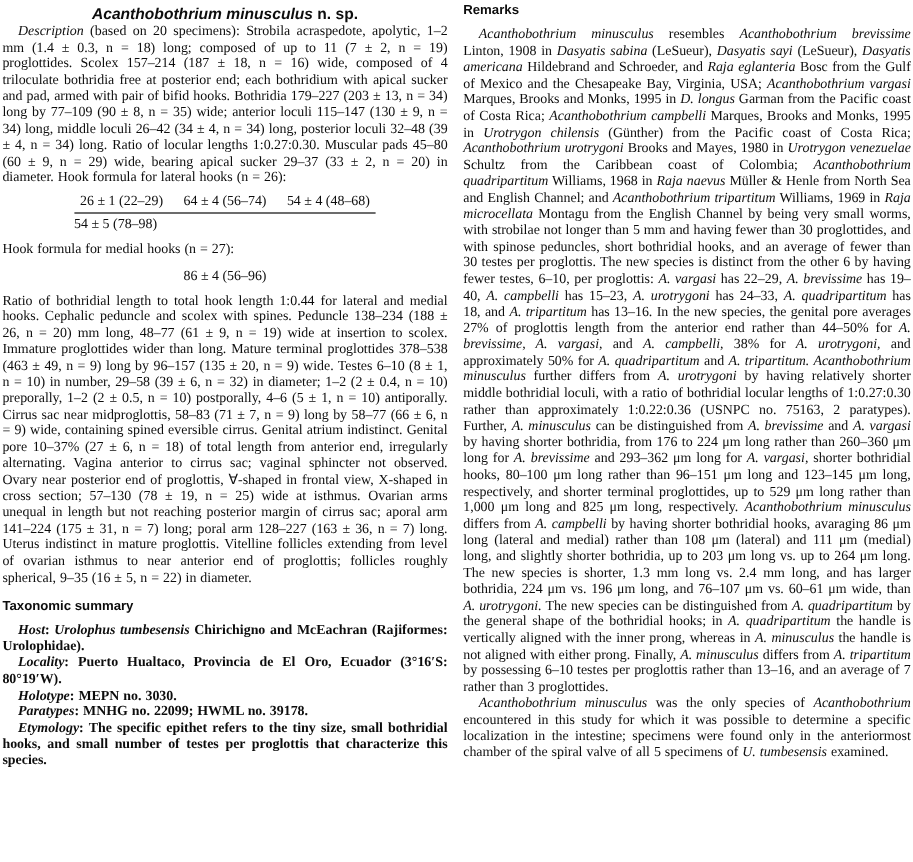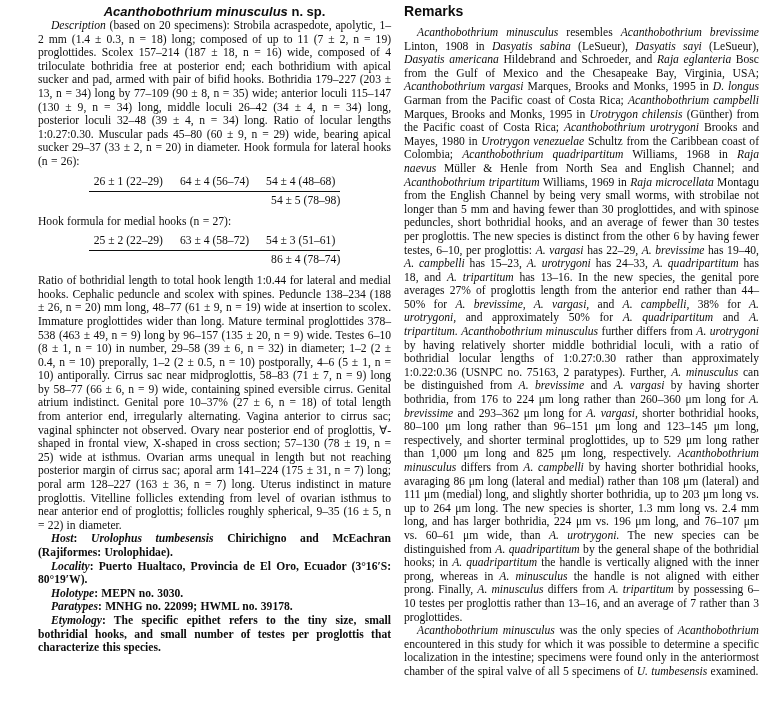--- a/index.html
+++ b/index.html
@@ -1,21 +1,21 @@
 <!DOCTYPE html>
 <html><head>
 <meta charset="utf-8">
 <style>
   html, body { margin:0; padding:0; }
   body {
     width:761px; height:718px; overflow:hidden;
     background:#ffffff; color:#0d0d0d;
     font-family:"Liberation Serif", serif;
   }
-  .page { display:flex; box-sizing:border-box; padding:2px 2px 0 2px; gap:13px;margin-left:36px; }
+  .page { display:flex; box-sizing:border-box; padding:2px 2px 0 2px; gap:13px; }
   .col { box-sizing:border-box; }
   .col-left  { width:372px; }
   .col-right { width:374px; }
 
   .body-par {
     font-size:11.6px; line-height:13.6px; text-align:justify;
     margin:0; word-spacing:0.4px;
   }
   .indent { text-indent:13px; }
 
@@ -25,29 +25,29 @@
     margin:2px 0 0 0;
   }
   .sp-title .t-species { font-style:italic; }
   .fig-ref {
     font-family:"Liberation Sans", sans-serif;
     font-size:12px; text-align:center; margin:1px 0 9px 0;
   }
 
   .section-head {
     font-family:"Liberation Sans", sans-serif;
-    font-size:14px; font-weight:bold;
+    font-size:11px; font-weight:bold;
     margin:11px 0 7px 0;
   }
   .col-right .section-head { margin-top:1px; }
 
   .formula {
     width:-moz-fit-content; width:fit-content;
     margin:6px auto 7px auto;
-    font-size:11.6px; line-height:14px; text-align:right;
+    font-size:11.6px; line-height:14px; text-align:left;
   }
   .frac-num {
     display:flex; gap:17px; justify-content:center;
     border-bottom:1.3px solid #0d0d0d;
     padding:0 5px 2px 5px; white-space:nowrap;
   }
   .frac-den { padding-top:2px; }
 
   .entry { margin:0;font-weight:bold; }
   .par-gap { margin-top:0; }
@@ -70,30 +70,26 @@
         <span>26 ± 1 (22–29)</span>
         <span>64 ± 4 (56–74)</span>
         <span>54 ± 4 (48–68)</span>
       </div>
       <div class="frac-den">54 ± 5 (78–98)</div>
     </div>
 
     <p class="body-par">Hook formula for medial hooks (n = 27):</p>
 
     <div class="formula">
-      <div class="frac-num">
-        <span>25 ± 2 (22–29)</span>
-        <span>63 ± 4 (58–72)</span>
-        <span>54 ± 3 (51–61)</span>
-      </div>
-      <div class="frac-den">86 ± 4 (78–74)</div>
+      <div class="frac-den">86 ± 4 (56–96)</div>
     </div>
 
     <p class="body-par">Ratio of bothridial length to total hook length 1:0.44 for lateral and medial hooks. Cephalic peduncle and scolex with spines. Peduncle 138–234 (188 ± 26, n = 20) mm long, 48–77 (61 ± 9, n = 19) wide at insertion to scolex. Immature proglottides wider than long. Mature terminal proglottides 378–538 (463 ± 49, n = 9) long by 96–157 (135 ± 20, n = 9) wide. Testes 6–10 (8 ± 1, n = 10) in number, 29–58 (39 ± 6, n = 32) in diameter; 1–2 (2 ± 0.4, n = 10) preporally, 1–2 (2 ± 0.5, n = 10) postporally, 4–6 (5 ± 1, n = 10) antiporally. Cirrus sac near midproglottis, 58–83 (71 ± 7, n = 9) long by 58–77 (66 ± 6, n = 9) wide, containing spined eversible cirrus. Genital atrium indistinct. Genital pore 10–37% (27 ± 6, n = 18) of total length from anterior end, irregularly alternating. Vagina anterior to cirrus sac; vaginal sphincter not observed. Ovary near posterior end of proglottis, ∀-shaped in frontal view, X-shaped in cross section; 57–130 (78 ± 19, n = 25) wide at isthmus. Ovarian arms unequal in length but not reaching posterior margin of cirrus sac; aporal arm 141–224 (175 ± 31, n = 7) long; poral arm 128–227 (163 ± 36, n = 7) long. Uterus indistinct in mature proglottis. Vitelline follicles extending from level of ovarian isthmus to near anterior end of proglottis; follicles roughly spherical, 9–35 (16 ± 5, n = 22) in diameter.</p>
 
+    <h2 class="section-head">Taxonomic summary</h2>
 
     <p class="body-par indent entry"><i>Host</i>: <i>Urolophus tumbesensis</i> Chirichigno and McEachran (Rajiformes: Urolophidae).</p>
     <p class="body-par indent entry"><i>Locality</i>: Puerto Hualtaco, Provincia de El Oro, Ecuador (3°16′S: 80°19′W).</p>
     <p class="body-par indent entry"><i>Holotype</i>: MEPN no. 3030.</p>
     <p class="body-par indent entry"><i>Paratypes</i>: MNHG no. 22099; HWML no. 39178.</p>
     <p class="body-par indent entry"><i>Etymology</i>: The specific epithet refers to the tiny size, small bothridial hooks, and small number of testes per proglottis that characterize this species.</p>
   </div>
 
   <div class="col col-right">
     <h2 class="section-head">Remarks</h2>

